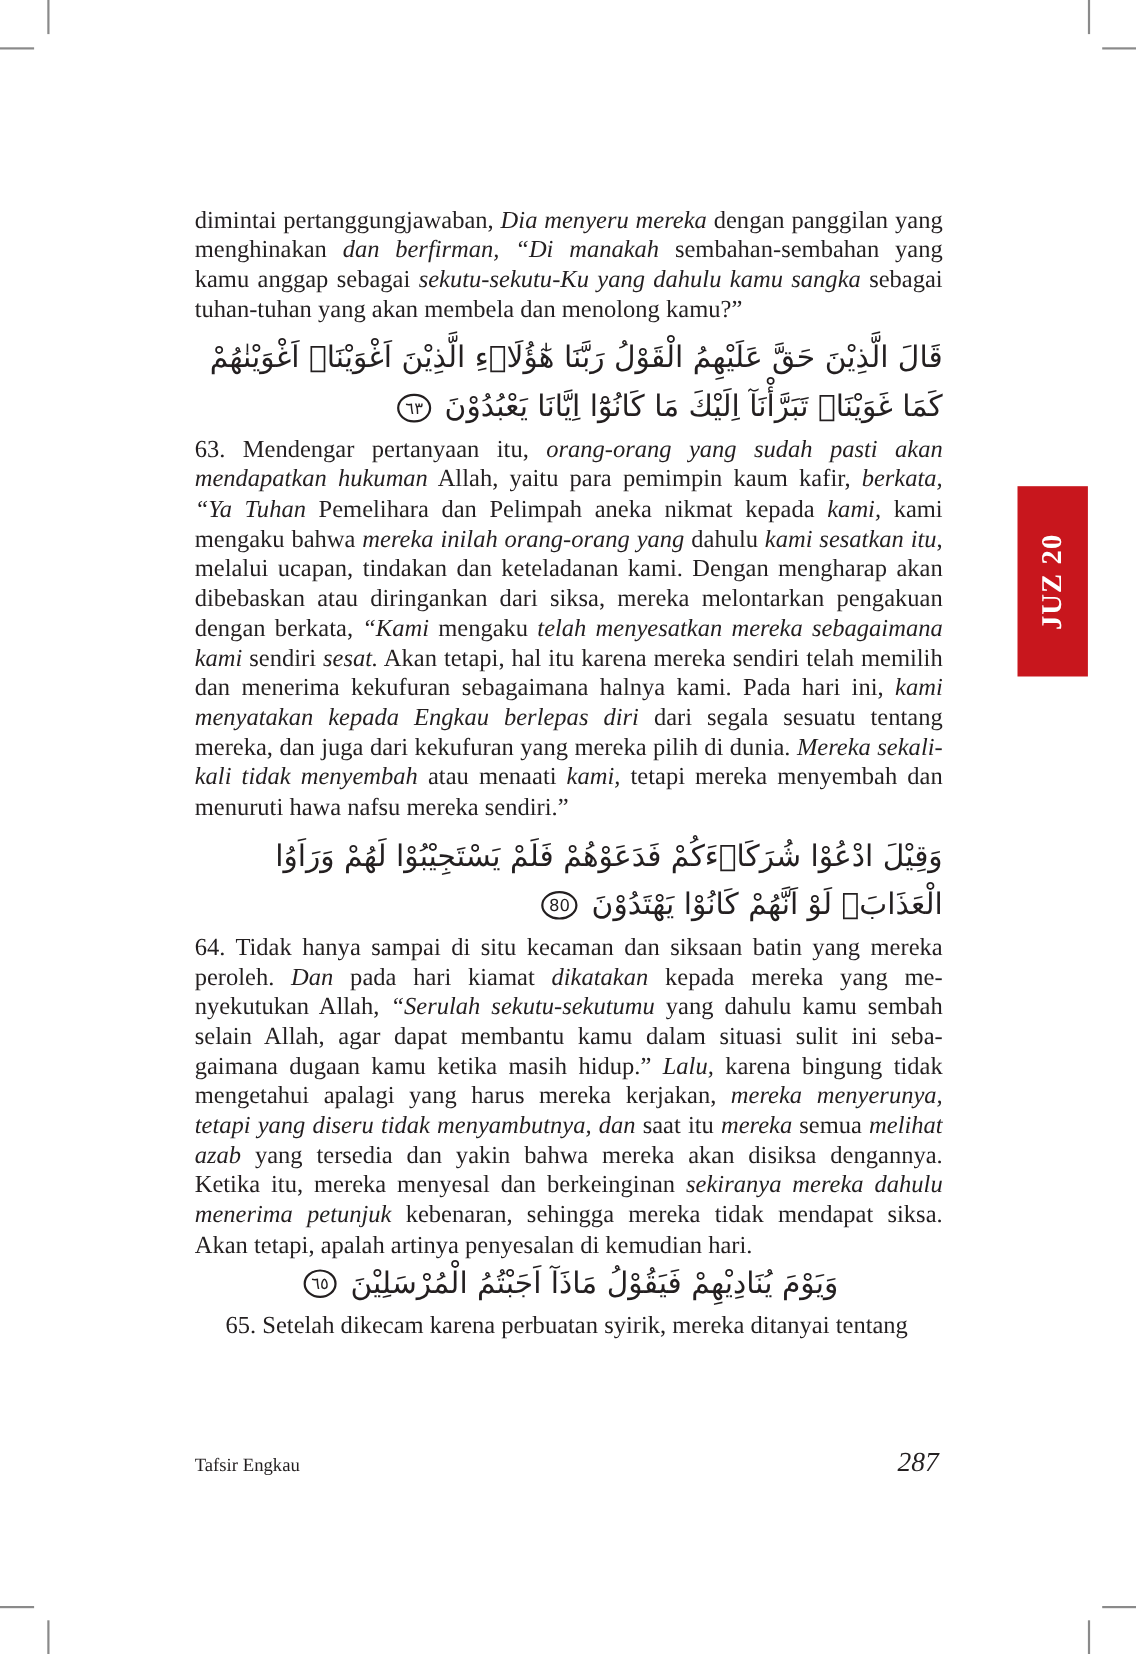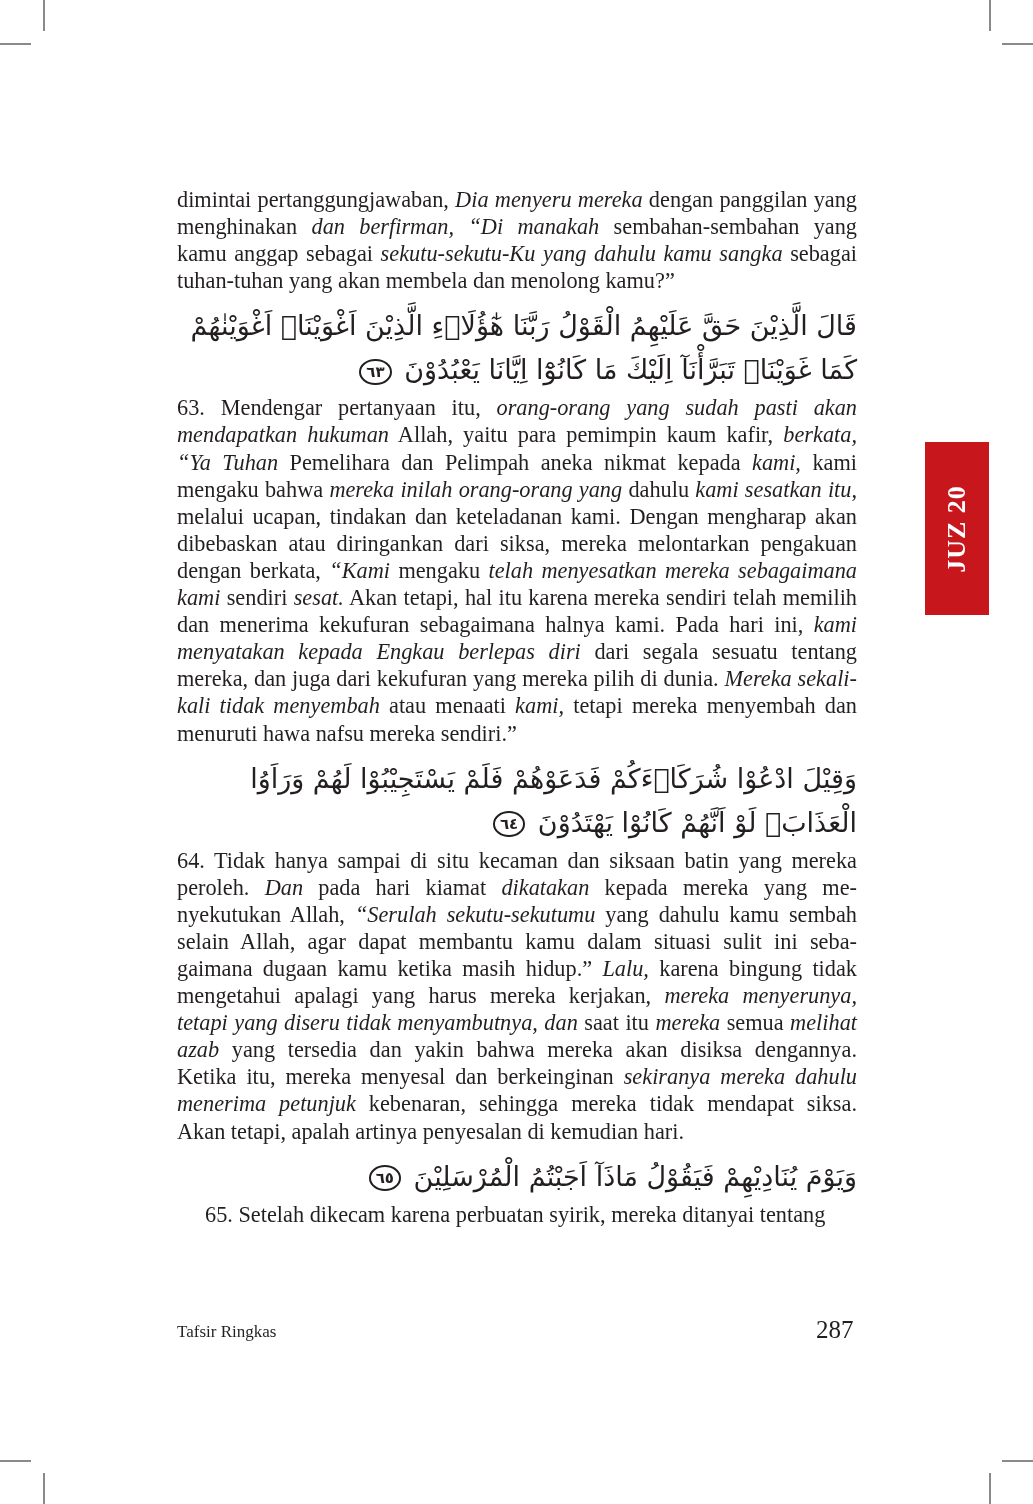--- a/index.html
+++ b/index.html
@@ -5,27 +5,27 @@
   html, body { margin: 0; padding: 0; background: #ffffff; }
   body { width: 1033px; height: 1504px; position: relative; overflow: hidden; font-family: "Liberation Serif", "DejaVu Serif", serif; color: #231f20; }
   .crop { position: absolute; background: #8a8a8a; }
   .crop.v { width: 1.5px; height: 31px; }
   .crop.h { height: 1.5px; width: 31px; }
 
   .content { position: absolute; left: 177px; top: 186px; width: 680px; }
   .para { font-size: 22.3px; line-height: 27.1px; text-align: justify; margin: 0; hyphens: manual; }
   .para .seg-i { font-style: italic; margin-top: 28px; }
   .arabic { direction: rtl; text-align: right; font-family: "DejaVu Sans", sans-serif; font-size: 27px; line-height: 44px; margin: 0; color: #231f20; }
-  .ayah-mark { display: inline-block; font-size: 15px; border: 2px solid #231f20; border-radius: 50%; padding: 0 5px; line-height: 22px; margin: 0 4px; vertical-align: middle; font-weight: bold; }
+  .ayah-mark { display: inline-block; font-size: 15px; border: 2px solid #231f20; border-radius: 50%; padding: 0 5px; line-height: 22px; margin: 0 4px; vertical-align: middle; }
 
   .juz-tab { position: absolute; left: 925px; top: 442px; width: 64px; height: 173px; background: #c8161d; display: flex; align-items: center; justify-content: center; }
   .juz-text { color: #ffffff; font-family: "Liberation Serif", serif; font-weight: bold; font-size: 26px; letter-spacing: 1px; transform: rotate(-90deg); white-space: nowrap; }
 
   .footer-title { position: absolute; left: 177px; top: 1322px; font-size: 17px; color: #231f20; }
-  .footer-page { position: absolute; left: 816px; top: 1316px; font-size: 25px; color: #231f20; }
+  .footer-page { position: absolute; left: 816px; top: 1316px; font-size: 25px; color: #231f20; font-style: italic; }
 </style>
 </head>
 <body>
 
 <div class="crop v" style="left:43px; top:0;"></div>
 <div class="crop h" style="left:0; top:43px;"></div>
 <div class="crop v" style="left:989px; top:0;"></div>
 <div class="crop h" style="left:1002px; top:43px;"></div>
 <div class="crop v" style="left:43px; top:1473px;"></div>
 <div class="crop h" style="left:0; top:1460px;"></div>
@@ -33,20 +33,20 @@
 <div class="crop h" style="left:1002px; top:1460px;"></div>
 
 <div class="juz-tab">
   <span class="juz-text">JUZ 20</span>
 </div>
 
 <div class="content">
   <p class="para"><span>dimintai pertanggungjawaban, </span><span class="seg-i">Dia menyeru mereka</span><span> dengan panggilan yang menghinakan </span><span class="seg-i">dan berfirman, “Di manakah</span><span> sembahan-sembahan yang kamu anggap sebagai </span><span class="seg-i">sekutu-sekutu-Ku yang dahulu kamu sangka</span><span> sebagai tuhan-tuhan yang akan membela dan menolong kamu?”</span></p>
   <p class="arabic" style="margin-top:10px;"><span>قَالَ الَّذِيْنَ حَقَّ عَلَيْهِمُ الْقَوْلُ رَبَّنَا هٰٓؤُلَاۤءِ الَّذِيْنَ اَغْوَيْنَاۚ اَغْوَيْنٰهُمْ كَمَا غَوَيْنَاۚ تَبَرَّأْنَآ اِلَيْكَ مَا كَانُوْٓا اِيَّانَا يَعْبُدُوْنَ </span><span class="ayah-mark">٦٣</span></p>
   <p class="para" style="margin-top:2px;"><span>63. Mendengar pertanyaan itu, </span><span class="seg-i">orang-orang yang sudah pasti akan mendapatkan hukuman</span><span> Allah, yaitu para pemimpin kaum kafir, </span><span class="seg-i">ber­kata, “Ya Tuhan</span><span> Pemelihara dan Pelimpah aneka nikmat kepada </span><span class="seg-i">kami,</span><span> kami mengaku bahwa </span><span class="seg-i">mereka inilah orang-orang yang</span><span> dahulu </span><span class="seg-i">kami sesatkan itu</span><span>, melalui ucapan, tindakan dan keteladanan kami. De­ngan mengharap akan dibebaskan atau diringankan dari siksa, mereka melontarkan pengakuan dengan berkata, </span><span class="seg-i">“Kami</span><span> mengaku </span><span class="seg-i">telah menyesatkan mereka sebagaimana kami</span><span> sendiri </span><span class="seg-i">sesat.</span><span> Akan tetapi, hal itu karena mereka sendiri telah memilih dan menerima kekufuran se­bagaimana halnya kami. Pada hari ini, </span><span class="seg-i">kami menyatakan kepada Engkau berlepas diri</span><span> dari segala sesuatu tentang mereka, dan juga dari kekufur­an yang mereka pilih di dunia. </span><span class="seg-i">Mereka sekali-kali tidak menyembah</span><span> atau menaati </span><span class="seg-i">kami,</span><span> tetapi mereka menyembah dan menuruti hawa nafsu mereka sendiri.”</span></p>
-  <p class="arabic" style="margin-top:10px;"><span>وَقِيْلَ ادْعُوْا شُرَكَاۤءَكُمْ فَدَعَوْهُمْ فَلَمْ يَسْتَجِيْبُوْا لَهُمْ وَرَاَوُا الْعَذَابَۚ لَوْ اَنَّهُمْ كَانُوْا يَهْتَدُوْنَ </span><span class="ayah-mark">٦٤</span></p>
+  <p class="arabic" style="margin-top:10px;"><span>وَقِيْلَ ادْعُوْا شُرَكَاۤءَكُمْ فَدَعَوْهُمْ فَلَمْ يَسْتَجِيْبُوْا لَهُمْ وَرَاَوُا الْعَذَابَۚ لَوْ اَنَّهُمْ كَانُوْا يَهْتَدُوْنَ </span><span class="ayah-mark">80</span></p>
   <p class="para" style="margin-top:2px;"><span>64.  Tidak hanya sampai di situ kecaman dan siksaan batin yang mere­ka peroleh. </span><span class="seg-i">Dan</span><span> pada hari kiamat </span><span class="seg-i">dikatakan</span><span> kepada mereka yang me­nyekutukan Allah, </span><span class="seg-i">“Serulah sekutu-sekutumu</span><span> yang dahulu kamu sembah selain Allah, agar dapat membantu kamu dalam situasi sulit ini seba­gaimana dugaan kamu ketika masih hidup.” </span><span class="seg-i">Lalu,</span><span> karena bingung tidak mengetahui apalagi yang harus mereka kerjakan, </span><span class="seg-i">mereka menyerunya, tetapi yang diseru tidak menyambutnya, dan</span><span> saat itu </span><span class="seg-i">mereka</span><span> semua </span><span class="seg-i">melihat azab</span><span> yang tersedia dan yakin bahwa mereka akan disiksa dengannya. Ketika itu, mereka menyesal dan berkeinginan </span><span class="seg-i">sekiranya mereka dahulu menerima petunjuk</span><span> kebenaran, sehingga mereka tidak mendapat siksa. Akan tetapi, apalah artinya penyesalan di kemudian hari.</span></p>
-  <p class="arabic" style="margin-top:10px;"><span>وَيَوْمَ يُنَادِيْهِمْ فَيَقُوْلُ مَاذَآ اَجَبْتُمُ الْمُرْسَلِيْنَ </span><span class="ayah-mark">٦٥</span></p>
+  <p class="arabic" style="text-align:center;"><span>وَيَوْمَ يُنَادِيْهِمْ فَيَقُوْلُ مَاذَآ اَجَبْتُمُ الْمُرْسَلِيْنَ </span><span class="ayah-mark">٦٥</span></p>
   <p class="para" style="margin-top:2px;margin-left:28px;"><span>65.  Setelah dikecam karena perbuatan syirik, mereka ditanyai tentang</span></p>
 </div>
 
-<div class="footer-title">Tafsir Ringkas</div>
+<div class="footer-title">Tafsir Engkau</div>
 <div class="footer-page">287</div>
 
 </body></html>

